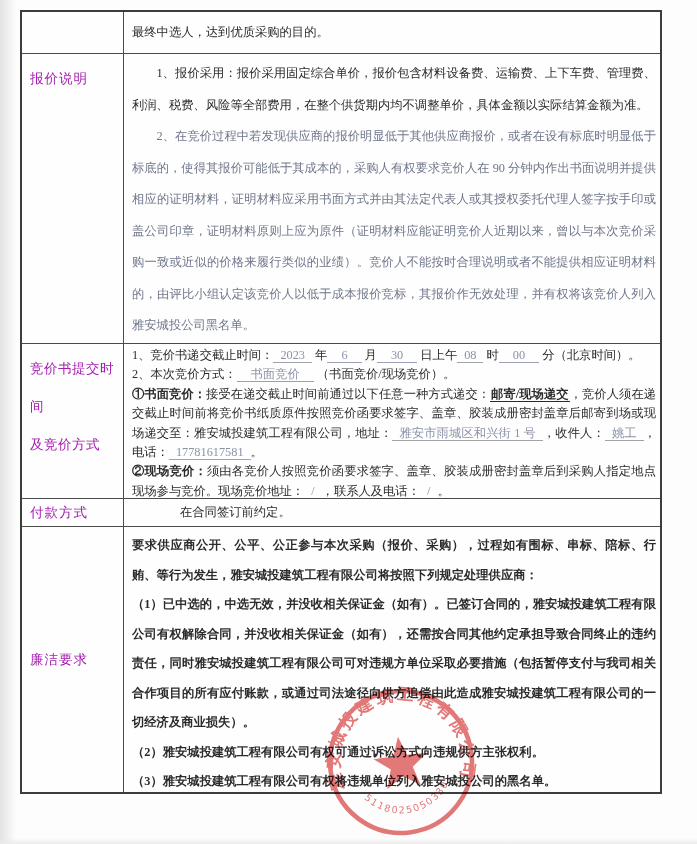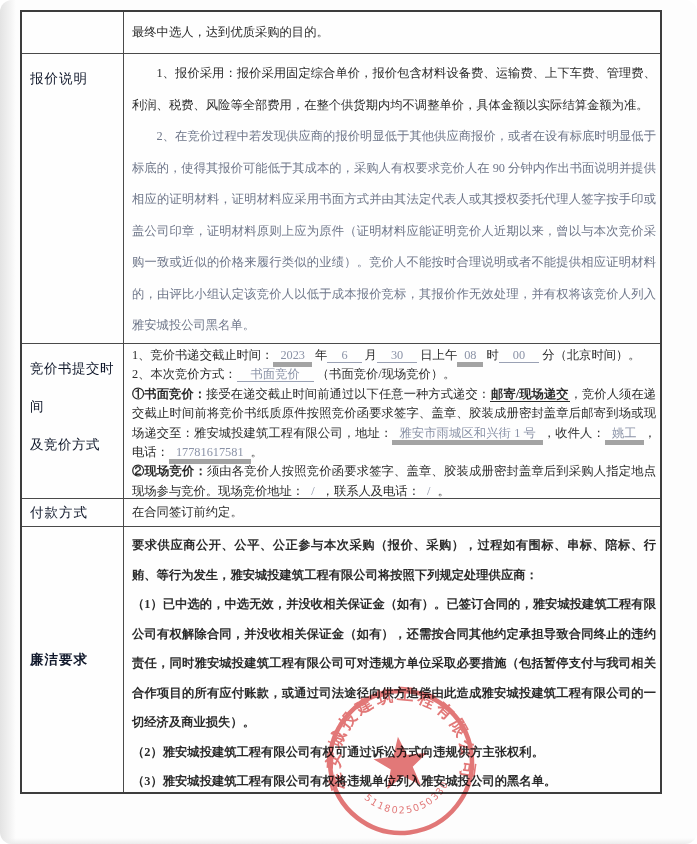--- a/index.html
+++ b/index.html
@@ -3,21 +3,20 @@
 <meta charset="utf-8">
 <style>
   html,body{margin:0;padding:0;background:#ffffff;}
   .page{
     position:relative;
     width:697px;height:844px;
     background:#fdfdfd;
     font-family:"Liberation Serif","DejaVu Serif",serif;
     color:#2b2b2b;
     overflow:hidden;
-    border-radius:12px;
   }
   .scan-edge-left{
     position:absolute;left:0;top:0;width:16px;height:100%;
     background:linear-gradient(90deg,#e3e3e3 0%,#f2f2f2 60%,rgba(255,255,255,0) 100%);
   }
   .scan-edge-bottom{
     position:absolute;left:0;bottom:0;width:100%;height:6px;
     background:linear-gradient(0deg,#ececec 0%,rgba(255,255,255,0) 100%);
   }
   .tbl{
@@ -25,48 +24,48 @@
     border:2px solid #3d3d3d;
     box-sizing:border-box;
     background:#fefefe;
   }
   .row{display:flex;border-bottom:1px solid #4a4a4a;box-sizing:border-box;}
   .row:last-child{border-bottom:none;}
   .lbl{
     width:102px;flex:0 0 102px;
     border-right:1px solid #4a4a4a;
     box-sizing:border-box;
-    font-size:13.5px;color:#0f172a;
+    font-size:13.5px;color:#a21caf;
     padding:4px 2px 0 8px;
     letter-spacing:1px;
   }
   .cnt{
     flex:1;box-sizing:border-box;
     padding:0 4px 0 8px;
     font-size:12.3px;line-height:31.5px;
     text-align:justify;overflow:hidden;
   }
   .r0{height:42px;}
   .r1{height:290px;}
   .r2{height:155px;}
-  .r3{height:28px;}
+  .r3{height:28px;gap:48px;}
   .r4{height:265px;}
   .r0 .cnt{line-height:20px;padding-top:10px;}
   .r1 .lbl{padding-top:16px;}
   .r1 .cnt{padding-top:4px;}
   .r2 .lbl{padding-top:6px;line-height:38px;letter-spacing:0.5px;}
   .r2 .cnt{line-height:19.4px;padding-top:2px;}
   .r3 .lbl{padding-top:0;display:flex;align-items:center;}
   .r3 .cnt{line-height:27px;}
-  .r4 .lbl{display:flex;align-items:center;padding-top:0;font-weight:bold;}
+  .r4 .lbl{display:flex;align-items:center;padding-top:0;}
   .r4 .cnt{line-height:29.5px;padding-top:4px;font-weight:bold;}
   p{margin:0;}
   .indent{text-indent:2em;}
   .ink-faded{color:#6e7689;}
-  .v{color:#8a92a6;border-bottom:5px solid #a3a3a3;padding:0 7px;}
+  .v{color:#8a92a6;border-bottom:1px solid #a3a3a3;padding:0 7px;}
   .vw{color:#8a92a6;border-bottom:1px solid #9aa1b4;padding:0 14px;}
   .vb{color:#2b2b2b;border-bottom:1px solid #2b2b2b;font-weight:bold;padding:0 1px;}
   .b{font-weight:bold;}
   .stamp{
     position:absolute;left:325px;top:686px;width:152px;height:152px;
     transform:rotate(-7deg);
     opacity:0.82;
     mix-blend-mode:multiply;
     pointer-events:none;
   }

